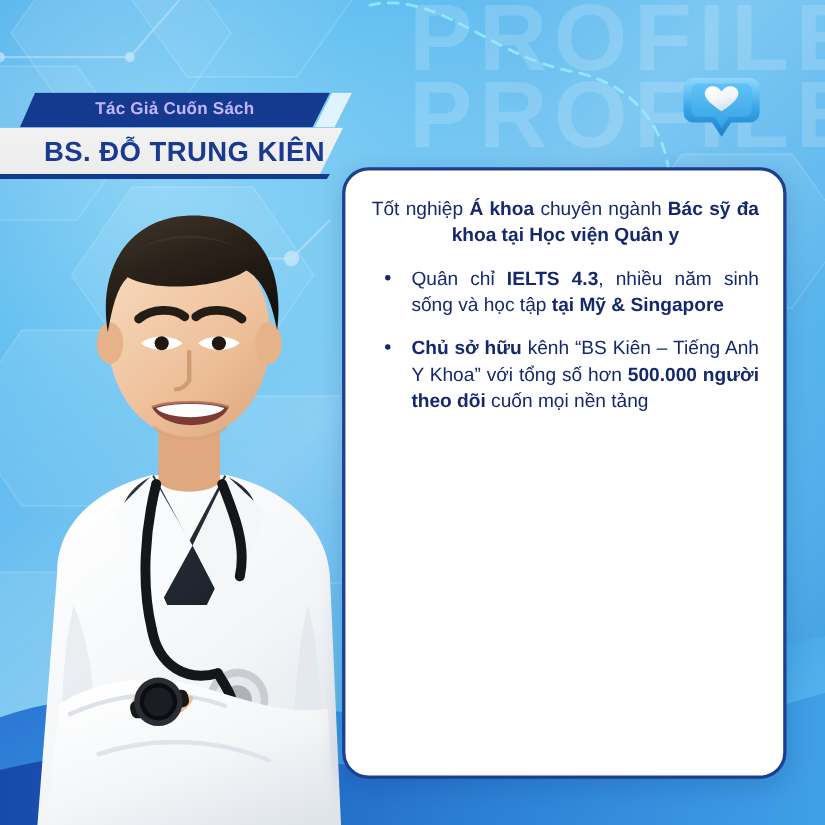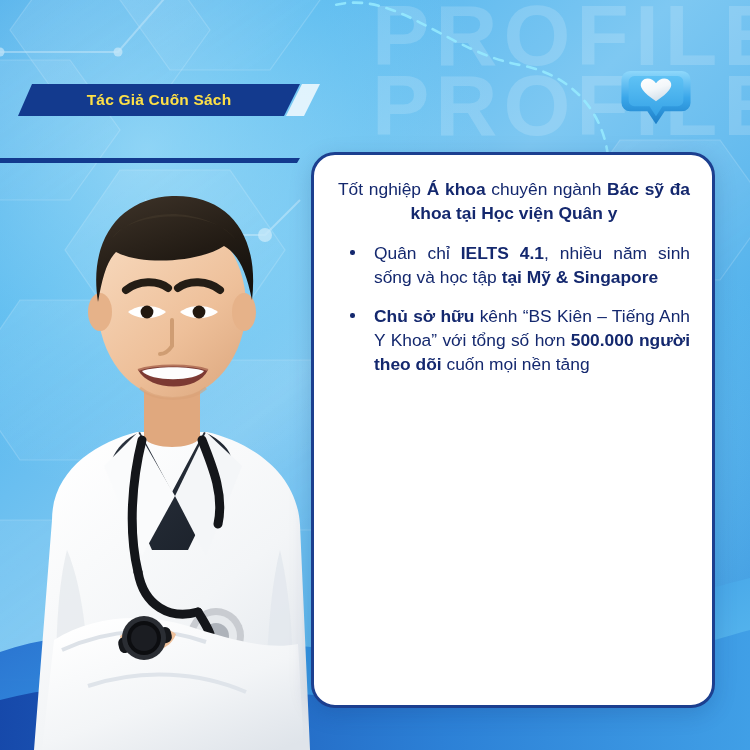--- a/index.html
+++ b/index.html
@@ -49,21 +49,21 @@
 
   
   .ribbon {
     position: absolute; left: 18px; top: 84px;
     width: 282px; height: 32px;
     background: #133a8e;
     clip-path: polygon(14px 0, 100% 0, calc(100% - 16px) 100%, 0 100%);
     display: flex; align-items: center; justify-content: center;
   }
   .ribbon-label {
-    color: #fde047;
+    color: #c4b5fd;
     font-size: 15.5px;
     font-weight: 700;
     letter-spacing: .2px;
     white-space: nowrap;
   }
   .ribbon-fold {
     position: absolute; left: 286px; top: 84px;
     width: 34px; height: 32px;
     background: rgba(255,255,255,0.78);
     clip-path: polygon(16px 0, 100% 0, calc(100% - 16px) 100%, 0 100%);
@@ -207,20 +207,23 @@
     </defs>
     <path d="M0,92 C150,40 330,120 520,78 C630,54 700,30 750,18 L750,190 L0,190 Z" fill="url(#wv1)" opacity="0.92"></path>
     <path d="M0,140 C170,96 340,164 530,126 C640,104 705,82 750,70 L750,190 L0,190 Z" fill="url(#wv2)" opacity="0.95"></path>
   </svg>
 
   <div class="ribbon">
     <span class="ribbon-label">Tác Giả Cuốn Sách</span>
   </div>
   <div class="ribbon-fold"></div>
 
+  <div class="name-plate">
+    <span class="name-plate-text">BS. ĐỖ TRUNG KIÊN</span>
+  </div>
   <div class="name-plate-rule"></div>
 
   <svg class="like-bubble" viewBox="0 0 100 100">
     <defs>
       <linearGradient id="bubOuter" x1="0" y1="0" x2="0" y2="1">
         <stop offset="0%" stop-color="#8fd8fb"></stop>
         <stop offset="50%" stop-color="#3aa7ea"></stop>
         <stop offset="100%" stop-color="#1d7fc8"></stop>
       </linearGradient>
       <linearGradient id="bubInner" x1="0" y1="0" x2="0" y2="1">
@@ -313,18 +316,18 @@
 
     <rect x="126" y="512" width="54" height="16" rx="6" fill="#15171b" transform="rotate(-14 153 520)"></rect>
     <circle cx="152" cy="518" r="22" fill="#2a2d33"></circle>
     <circle cx="152" cy="518" r="17" fill="#0c0d10"></circle>
     <circle cx="152" cy="518" r="13" fill="#1b1d22"></circle>
   </svg>
 
   <div class="card">
     <p class="card-intro"><span>Tốt nghiệp </span><b>Á khoa</b><span> chuyên ngành </span><b>Bác sỹ đa khoa tại Học viện Quân y</b></p>
     <ul class="bullets">
-        <li class="bullet"><span class="bullet-dot"></span><span>Quân chỉ </span><b>IELTS 4.1</b><span>, nhiều năm sinh sống và học tập </span><b>tại Mỹ &amp; Singapore</b></li>
+        <li class="bullet"><span class="bullet-dot"></span><span>Quân chỉ </span><b>IELTS 4.3</b><span>, nhiều năm sinh sống và học tập </span><b>tại Mỹ &amp; Singapore</b></li>
         <li class="bullet"><span class="bullet-dot"></span><b>Chủ sở hữu</b><span> kênh “BS Kiên – Tiếng Anh Y Khoa” với tổng số hơn </span><b>500.000 người theo dõi</b><span> cuốn mọi nền tảng</span></li>
       </ul>
   </div>
 
 </div>
 
 </body></html>

